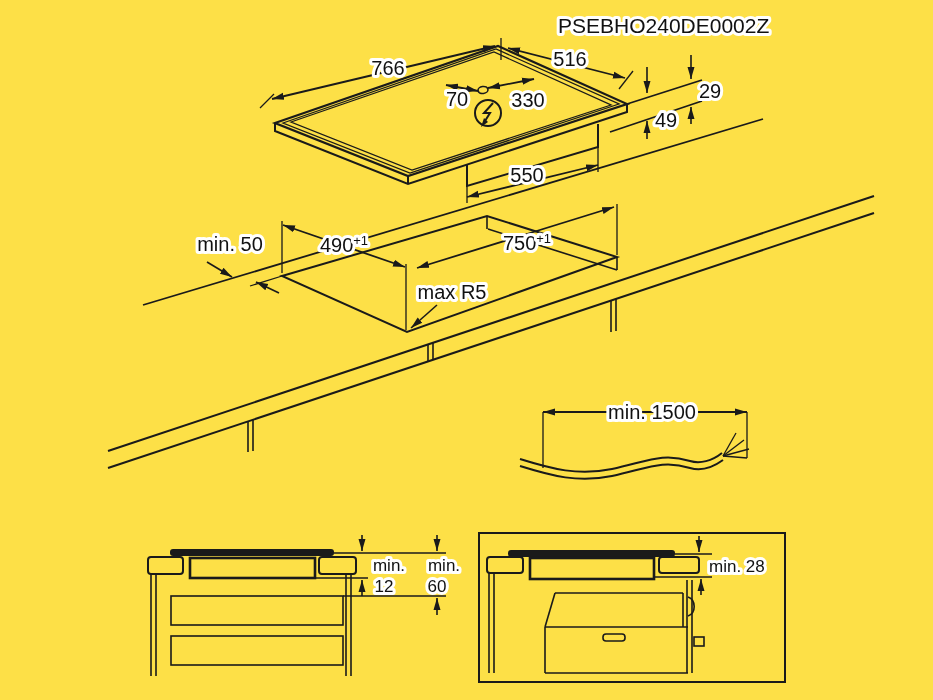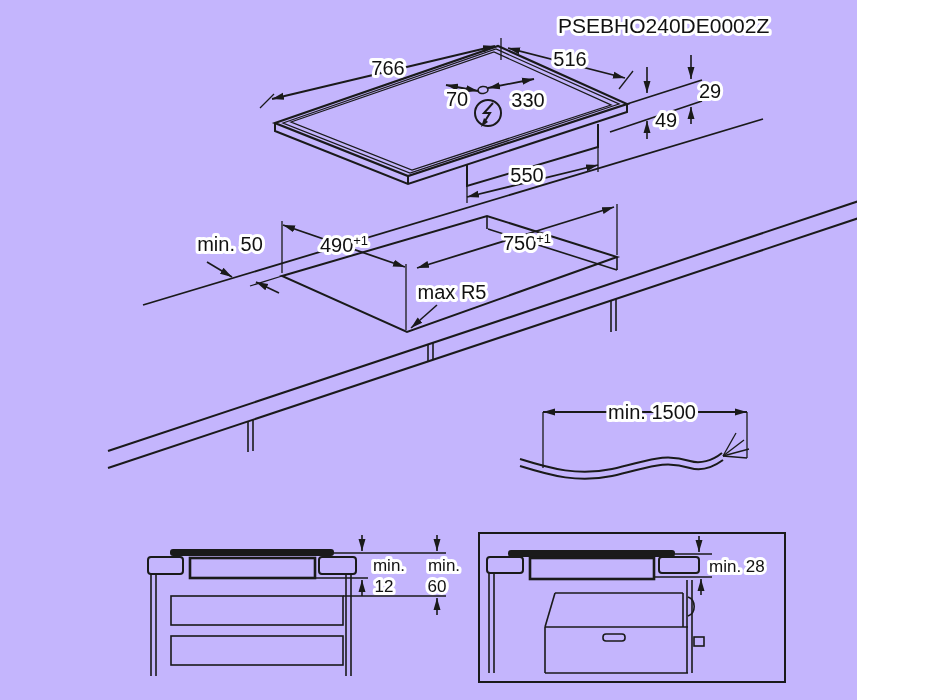--- a/index.html
+++ b/index.html
@@ -1,16 +1,16 @@
 <!DOCTYPE html>
 <html><head>
 <meta charset="utf-8">
 <style>
   html,body{margin:0;padding:0;background:#fff;}
-  .stage{width:857px;height:700px;position:relative;background:#c4b5fd;overflow:hidden;}
+  .stage{width:933px;height:700px;position:relative;background:#fde047;overflow:hidden;}
   svg{display:block;}
   .ln{stroke:#1a1a1a;fill:none;}
   .w22{stroke-width:2.2px;} .w2{stroke-width:2px;} .w18{stroke-width:1.8px;}
   .w16{stroke-width:1.6px;} .w14{stroke-width:1.4px;} .w13{stroke-width:1.3px;}
   .w26{stroke-width:2.6px;}
   .fill{fill:#1a1a1a;stroke:none;}
   text{font-family:"Liberation Sans","DejaVu Sans",sans-serif;fill:#111;
        stroke:#fff;stroke-width:6px;paint-order:stroke;stroke-linejoin:round;}
   .t21{font-size:21px;} .t20{font-size:20px;} .t17{font-size:17px;} .t13{font-size:13px;}
   .mid{text-anchor:middle;}

